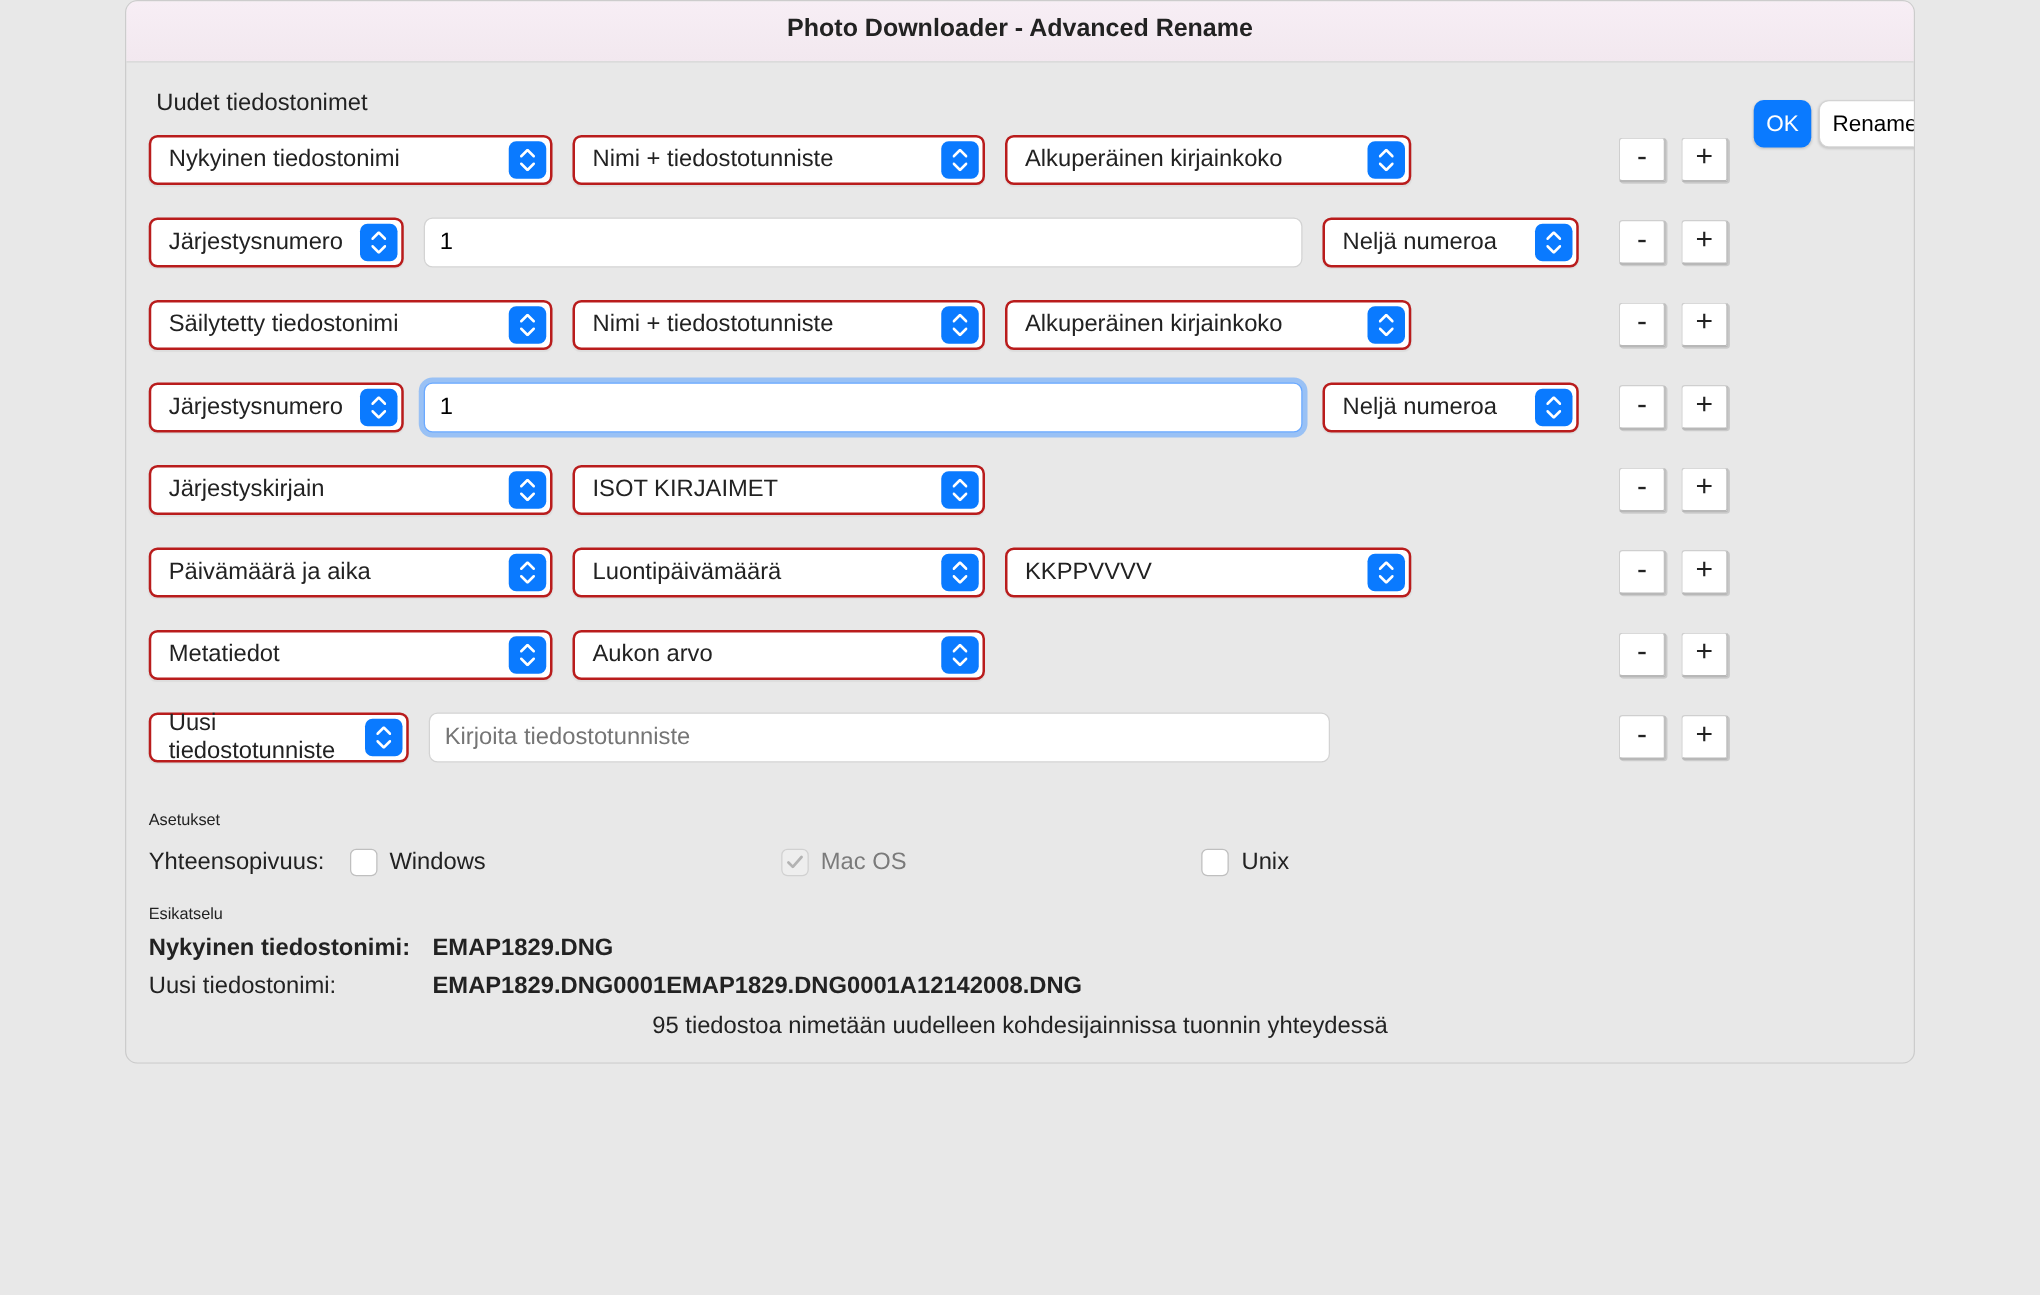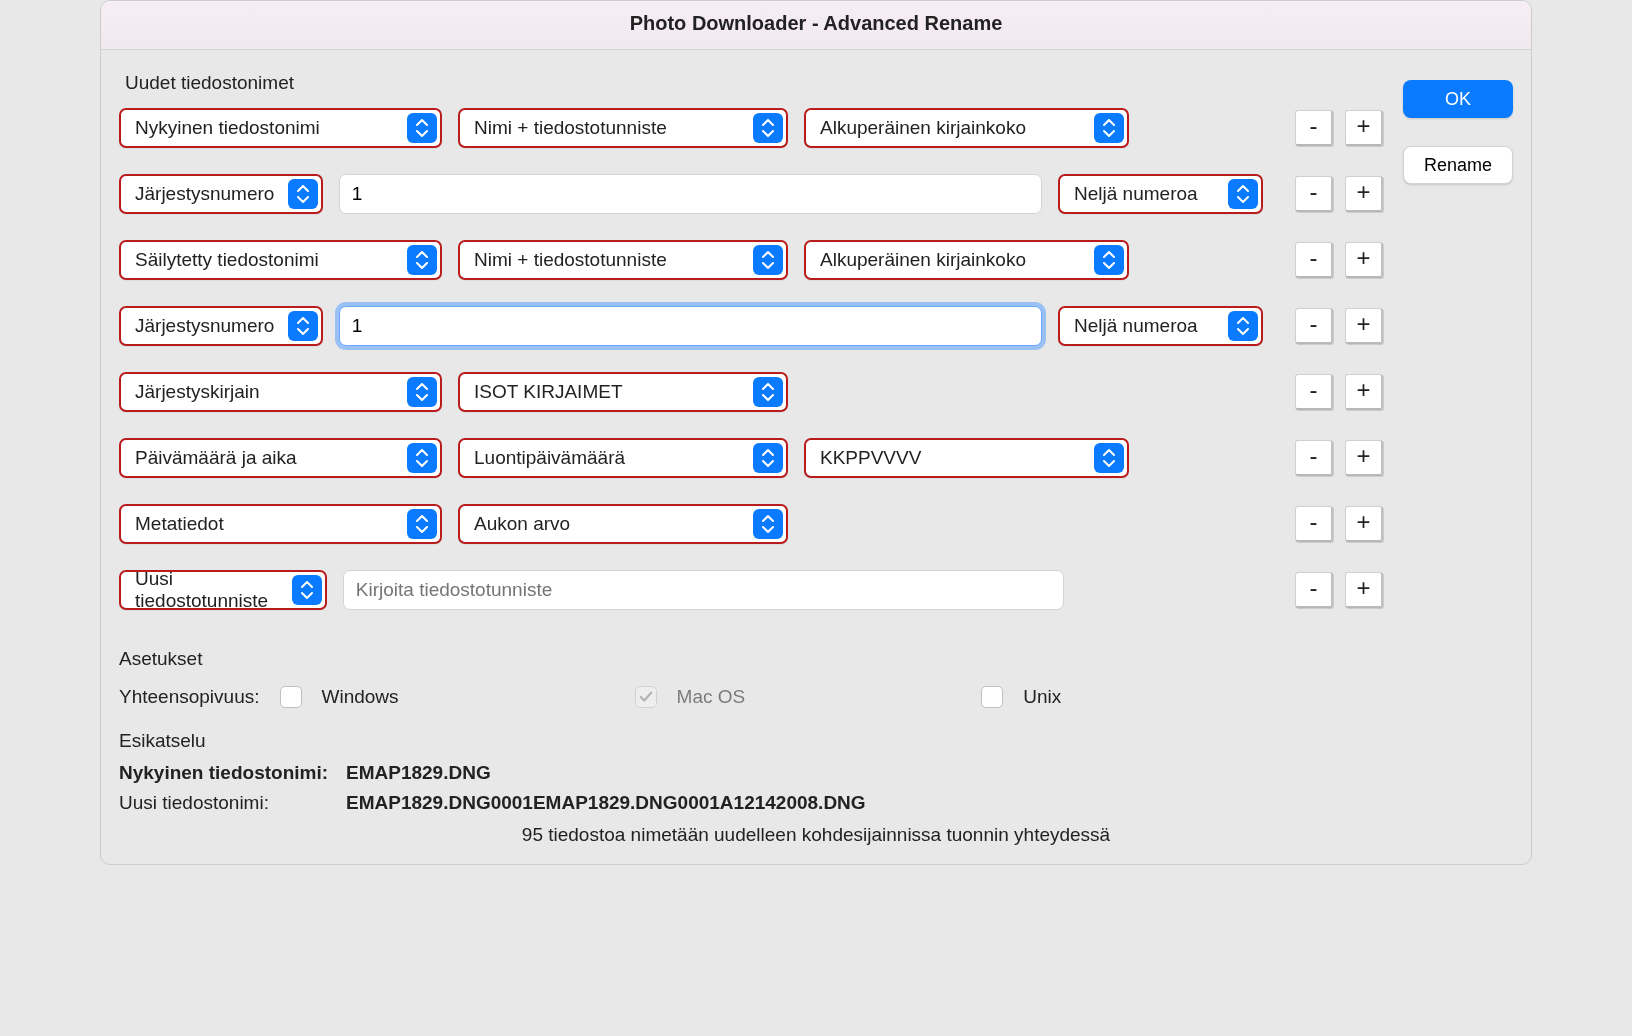--- a/index.html
+++ b/index.html
@@ -26,22 +26,22 @@
     border-bottom: 1px solid #d6d6d6;
   }
   .content {
     display: flex;
     padding: 18px 18px 10px 18px;
   }
   .left-col { flex: 1; }
   .right-col {
     width: 130px;
     display: flex;
-    flex-direction: column;
-    gap: 28px;
+    flex-direction: row;
+    gap: 6px;
     padding-left: 20px;
     padding-top: 12px;
   }
   .section-label {
     font-size: 19px;
     margin: 4px 0 14px 6px;
   }
   .rows {
     display: flex;
     flex-direction: column;
@@ -137,21 +137,21 @@
     display: flex;
     align-items: center;
     gap: 16px;
     padding: 8px 0 16px 0;
     font-size: 19px;
   }
   .compat-label { margin-right: 4px; }
   .chk {
     display: flex;
     align-items: center;
-    gap: 20px;
+    gap: 10px;
     margin-right: 220px;
   }
   .chkbox {
     width: 22px; height: 22px;
     border: 1px solid #bfbfbf;
     border-radius: 5px;
     background: #fff;
     display: flex;
     align-items: center;
     justify-content: center;
@@ -171,21 +171,21 @@
   }
   .prow { display: flex; gap: 12px; }
   .pk { width: 215px; font-weight: 600; }
   .pv { font-weight: 700; }
   .summary {
     text-align: center;
     margin-top: 10px;
     font-size: 19px;
   }
   .sect-heading {
-    font-size: 19px;
+    font-size: 13px;
     margin: 0 0 8px 0;
   }
 </style>
 </head>
 <body>
 
 <div class="window">
   <div class="titlebar">Photo Downloader - Advanced Rename</div>
 
   <div class="content">

